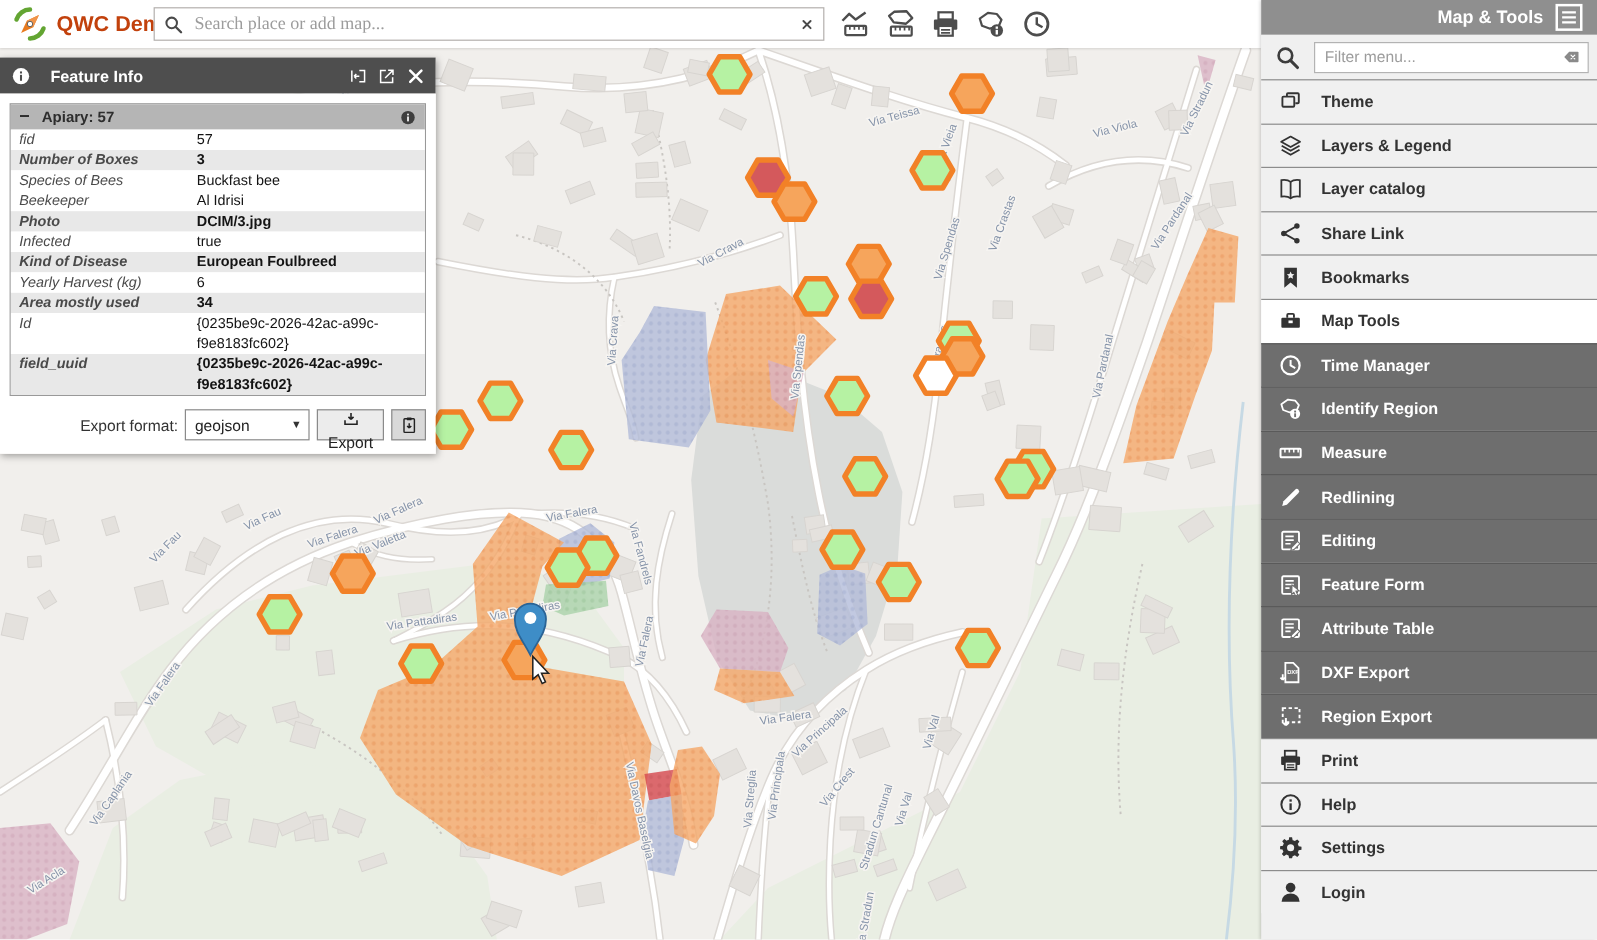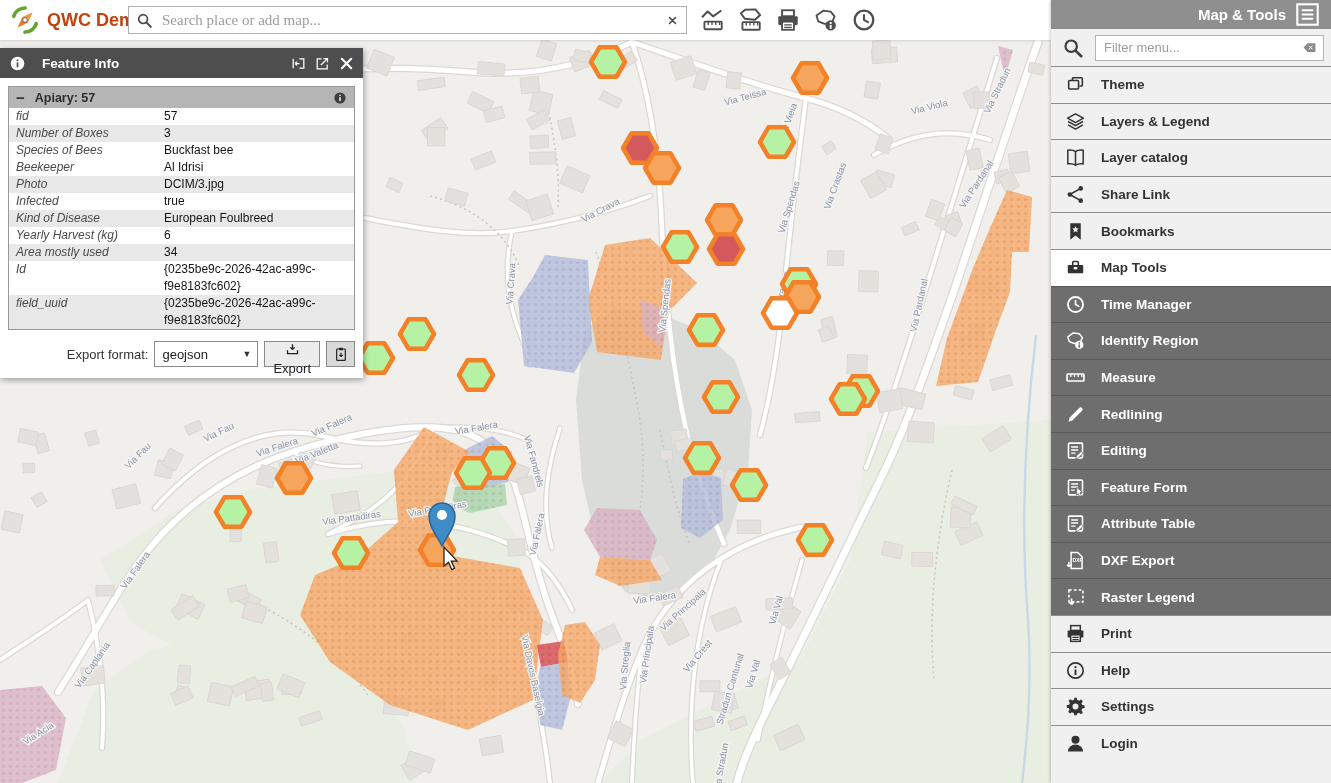--- a/index.html
+++ b/index.html
@@ -24,21 +24,21 @@
     padding:0 9px;gap:16px;}
   .fp-title{font-size:13.5px;font-weight:bold;flex:1;}
   .fp-hicons{display:flex;align-items:center;gap:9px;color:#fff;}
   .fp-body{background:#fff;padding:8px 8px 11px 8px;}
   .fi-table{border:1px solid #999;}
   .fi-head{background:#b5b5b5;display:flex;align-items:center;height:21px;padding:0 7px;
     gap:10px;font-size:12.5px;font-weight:bold;color:#2d2d2d;}
   .fi-head .minus{font-size:15px;line-height:1;}
   .fi-head .fh-label{flex:1;}
   .fi-row{display:flex;font-size:12px;line-height:17px;background:#fff;}
-  .fi-row.alt{background:#e8e8e8;}
+  .fi-row.alt{background:#e8e8e8;font-weight:bold;}
   .fi-label{width:148px;flex:none;font-style:italic;color:#4a4a4a;padding-left:7px;}
   .fi-value{flex:1;color:#141414;padding-right:4px;}
   .fi-export{display:flex;align-items:center;justify-content:flex-end;margin-top:11px;
     gap:6px;font-size:13px;color:#333;}
   .sel{position:relative;width:88px;height:24px;border:1px solid #8a8a8a;background:#fff;
     display:flex;align-items:center;padding:0 7px;font-size:13px;color:#222;cursor:pointer;}
   .sel .chev{position:absolute;right:6px;font-size:9px;color:#333;}
   .btn{height:26px;border:1px solid #8a8a8a;background:#ececec;display:flex;align-items:center;
     gap:4px;font-size:13px;padding:0 8px;color:#222;font-family:inherit;cursor:pointer;flex-direction:column;}
   .btn.icon-only{width:29px;justify-content:center;background:#d9d9d9;padding:0;}
@@ -1003,21 +1003,21 @@
         </span>
         <span>DXF Export</span>
       </div>
       <div class="sb-item dark" style="--bg: #6e6e6e;">
         <span class="mi">
           <svg width="21" height="21" viewBox="0 0 24 24">
             <rect x="4.5" y="3.5" width="16" height="13.5" fill="none" stroke="currentColor" stroke-width="1.8" stroke-dasharray="3.2 2.4"></rect>
             <path d="M7.5 13 v7 m0 0 l-2.6 -2.6 m2.6 2.6 l2.6 -2.6" stroke="currentColor" stroke-width="1.9" fill="none"></path>
           </svg>
         </span>
-        <span>Raster Legend</span>
+        <span>Region Export</span>
       </div>
       <div class="sb-item light" style="--bg: #f0f0f0;">
         <span class="mi">
           <svg width="21" height="21" viewBox="0 0 24 24">
             <rect x="6.5" y="3" width="11" height="5.5" fill="none" stroke="currentColor" stroke-width="1.7"></rect>
             <rect x="3" y="8.5" width="18" height="8" rx="1" fill="currentColor"></rect>
             <rect x="6.5" y="13.5" width="11" height="7.5" fill="var(--bg,#fff)" stroke="currentColor" stroke-width="1.7"></rect>
             <path d="M8.5 16.5 h7 M8.5 18.8 h7" stroke="currentColor" stroke-width="1.3"></path>
           </svg>
         </span>

